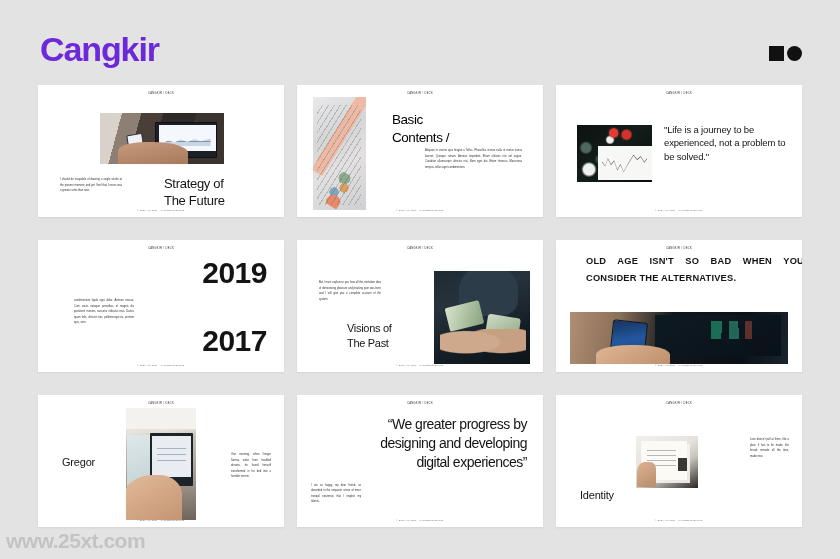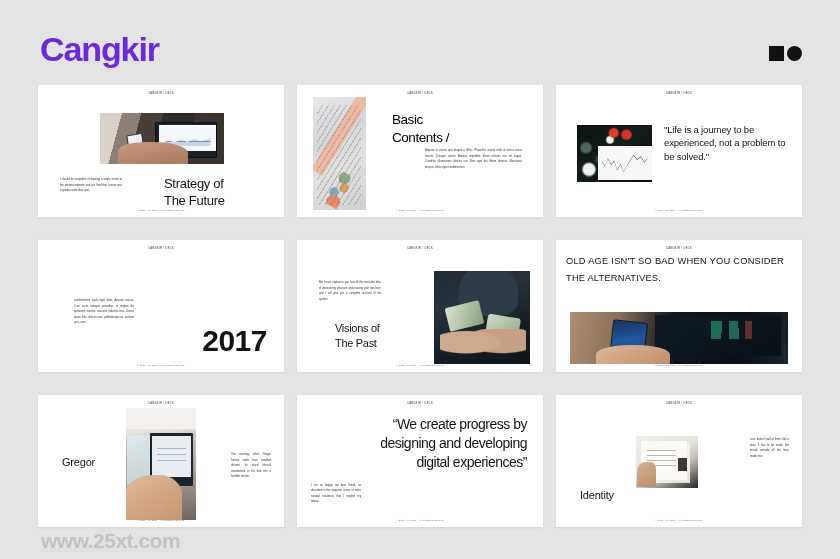--- a/index.html
+++ b/index.html
@@ -296,38 +296,39 @@
     background: radial-gradient(ellipse at 30% 40%, #cfa98c 0 38%, transparent 42%),
                 radial-gradient(ellipse at 72% 34%, #c7a084 0 40%, transparent 44%);
   }
   .s5-para {
     position: absolute;
     left: 22px; top: 40px;
     width: 62px;
   }
   .s5-title {
     position: absolute;
-    left: 38px; bottom: 22px;
+    left: 50px; bottom: 22px;
     font-size: 11px;
     line-height: 1.3;
     color: #141414;
     letter-spacing: -0.3px;
   }
 
   
   .s6-head {
     position: absolute;
-    left: 10px; top: 13px;
+    left: 30px; top: 13px;
     width: 218px;
     font-size: 9.3px;
     line-height: 1.82;
     color: #141414;
     text-align: justify;
     text-align-last: left;
     letter-spacing: 0.2px;
+    font-weight: bold;
   }
   .s6-img {
     position: absolute;
     left: 14px; bottom: 8px;
     width: 218px; height: 52px;
     background: linear-gradient(100deg, #b08f73 0%, #8a6f59 22%, #10161c 46%, #0a1016 78%, #1a242c 100%);
     overflow: hidden;
   }
   .s6-laptop {
     position: absolute;
@@ -500,21 +501,20 @@
   }
 
   
   .watermark {
     position: absolute;
     left: 6px; bottom: 6px;
     font-size: 21px;
     font-weight: bold;
     color: rgba(170,170,170,0.55);
     letter-spacing: -0.5px;
-    margin-left: 35px;
   }
 </style>
 </head>
 <body>
 
 <div class="header">
   <div class="brand-title">Cangkir</div>
   <div class="brand-marks">
     <span class="mark-square"></span>
     <span class="mark-circle"></span>
@@ -558,20 +558,21 @@
       <div class="s3-inset">
         <div class="s3-chart"></div>
       </div>
     </div>
     <div class="s3-quote">"Life is a journey to be experienced, not a problem to be solved."</div>
     <div class="s-foot">© 2019 Any goal - All Rights Reserved.</div>
   </div>
 
   <div class="slide">
     <div class="s-tag">CANGKIR / DECK</div>
+    <div class="s4-y1">2019</div>
     <div class="micro-para s4-para">condimentum ligula eget dolor. Aenean massa. Cum sociis natoque penatibus et magnis dis parturient montes, nascetur ridiculus mus. Donec quam felis, ultricies nec, pellentesque eu, pretium quis, sem.</div>
     <div class="s4-y2">2017</div>
     <div class="s-foot">© 2019 Any goal - All Rights Reserved.</div>
   </div>
 
   <div class="slide">
     <div class="s-tag">CANGKIR / DECK</div>
     <div class="micro-para s5-para">But I must explain to you how all this mistaken idea of denouncing pleasure and praising pain was born and I will give you a complete account of the system.</div>
     <div class="s5-title" style="white-space:pre-line">Visions of
 The Past</div>
@@ -611,21 +612,21 @@
         </div>
       </div>
       <div class="s7-arm"></div>
     </div>
     <div class="micro-para s7-para">One morning, when Gregor Samsa woke from troubled dreams, he found himself transformed in his bed into a horrible vermin.</div>
     <div class="s-foot">© 2019 Any goal - All Rights Reserved.</div>
   </div>
 
   <div class="slide">
     <div class="s-tag">CANGKIR / DECK</div>
-    <div class="s8-quote">“We create progress by designing and developing digital experiences”</div>
+    <div class="s8-quote">“We greater progress by designing and developing digital experiences”</div>
     <div class="micro-para s8-para">I am so happy, my dear friend, so absorbed in the exquisite sense of mere tranquil existence, that I neglect my talents.</div>
     <div class="s-foot">© 2019 Any goal - All Rights Reserved.</div>
   </div>
 
   <div class="slide">
     <div class="s-tag">CANGKIR / DECK</div>
     <div class="s9-img">
       <div class="s9-papers">
         <div class="s9-lines"></div>
       </div>

